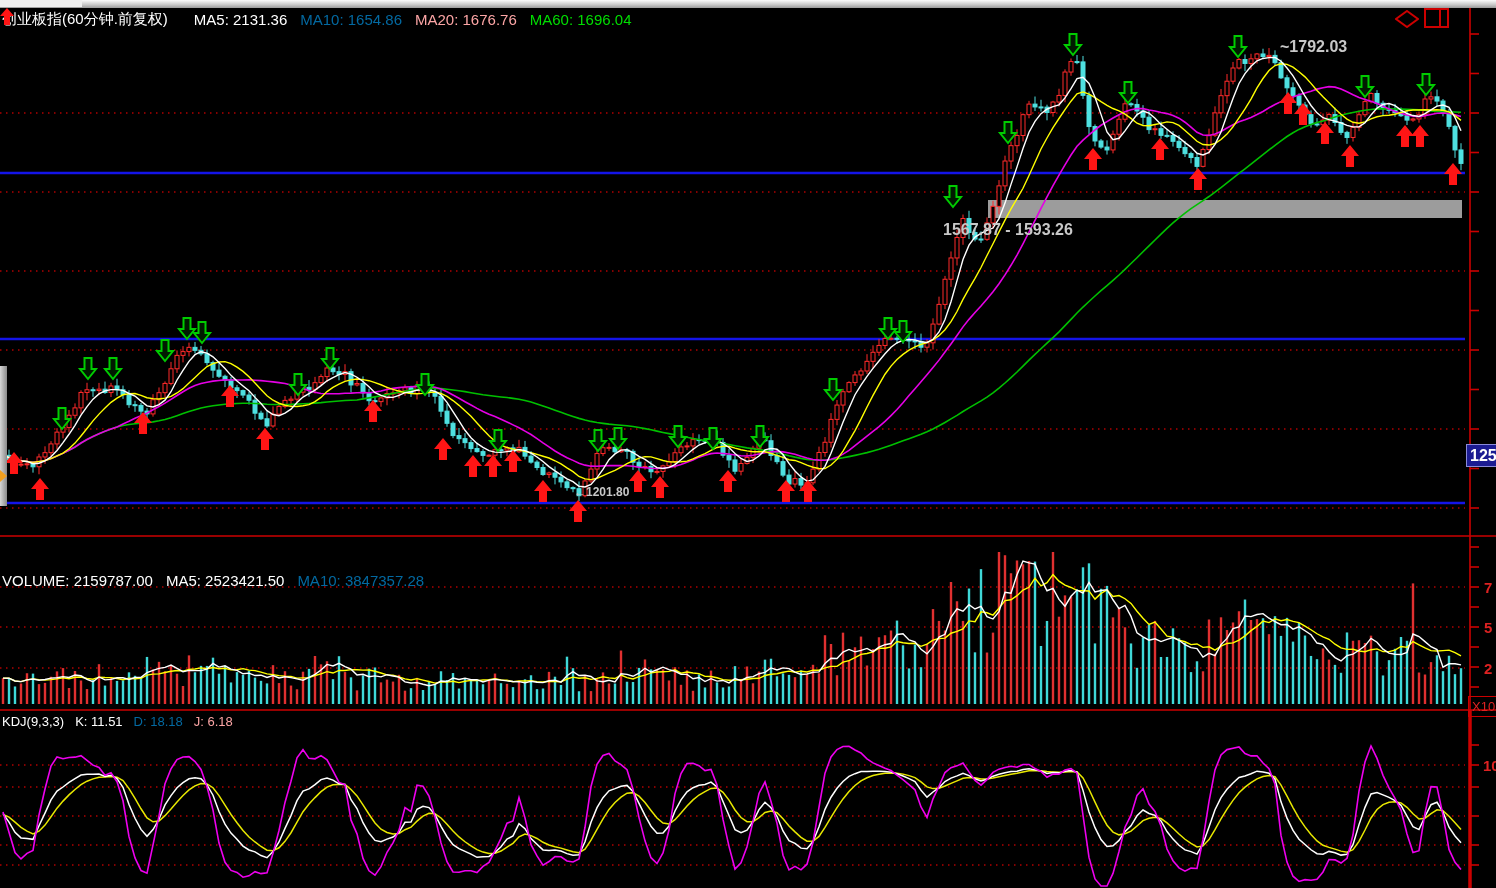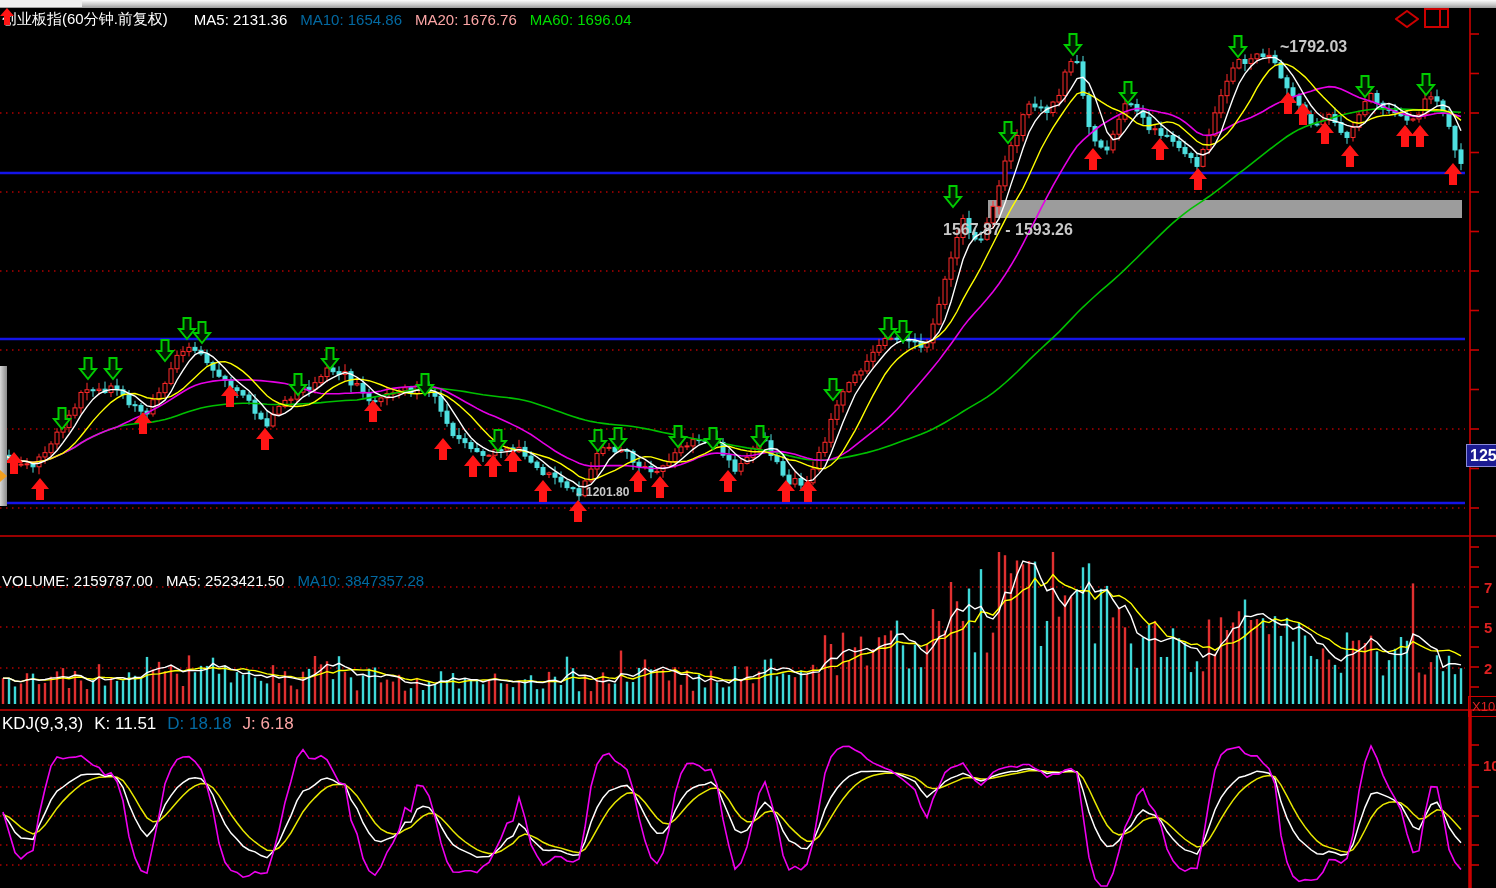--- a/index.html
+++ b/index.html
@@ -7,21 +7,21 @@
           font-family:"Liberation Sans",sans-serif;}
   #top-strip{position:absolute;left:0;top:0;width:1496px;height:8px;
              background:linear-gradient(#fbfbfb,#c7c7c7 60%,#9a9a9a);}
   #top-strip .tab-seg{position:absolute;left:0;top:0;width:82px;height:7px;background:#efefef;}
   #titlebar{position:absolute;left:0;top:8px;width:1496px;height:22px;display:flex;
             align-items:center;gap:13px;padding-left:2px;font-size:15px;white-space:nowrap;}
   .w{color:#ffffff}.y{color:#0369a1}.m{color:#fca5a5}.g{color:#00dd00}.r{color:#dd2222}
   .lbl{position:absolute;font-size:15px;white-space:nowrap;font-weight:bold;}
   .ann{color:#c8c8c8;}
   #vol-row{position:absolute;left:2px;top:540px;display:flex;gap:13px;font-size:15px;white-space:nowrap;margin-top:32px;}
-  #kdj-row{position:absolute;left:2px;top:714px;display:flex;gap:11px;font-size:17px;white-space:nowrap;align-items:center;}
+  #kdj-row{position:absolute;left:2px;top:714px;display:flex;gap:11px;font-size:13px;white-space:nowrap;align-items:center;}
   #price-badge{position:absolute;left:1466px;top:444px;width:34px;height:21px;background:#1b1b92;
                border:1px solid #8a8ad8;color:#fff;font-size:16px;font-weight:bold;
                padding-left:3px;line-height:21px;}
   #vol-unit-box{position:absolute;left:1468px;top:696px;width:34px;height:19px;border:1px solid #cc0000;
                 color:#dd2222;font-size:13px;line-height:19px;padding-left:3px;}
   #left-handle{position:absolute;left:0;top:366px;width:7px;height:140px;
                background:linear-gradient(to right,#d6d6d6,#8a8a8a);}
   #left-handle .tri{position:absolute;left:0;top:104px;width:0;height:0;
                     border-top:6px solid transparent;border-bottom:6px solid transparent;
                     border-left:7px solid #f0a020;}

